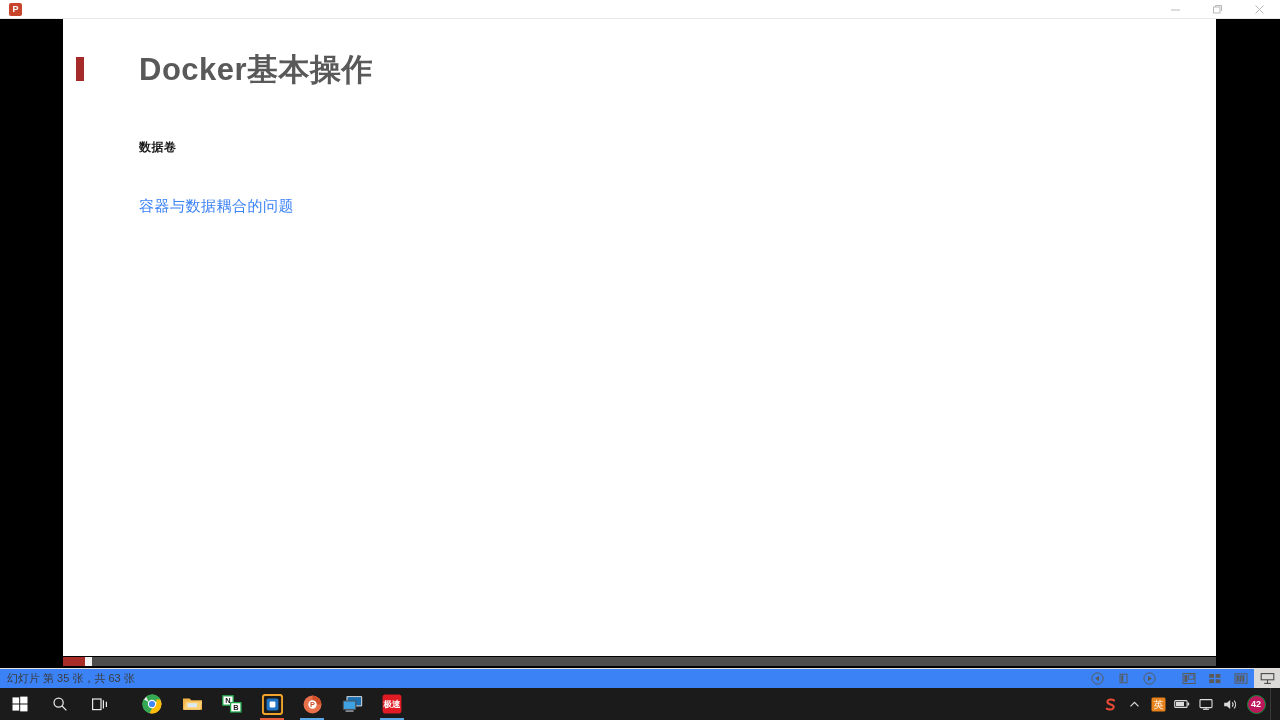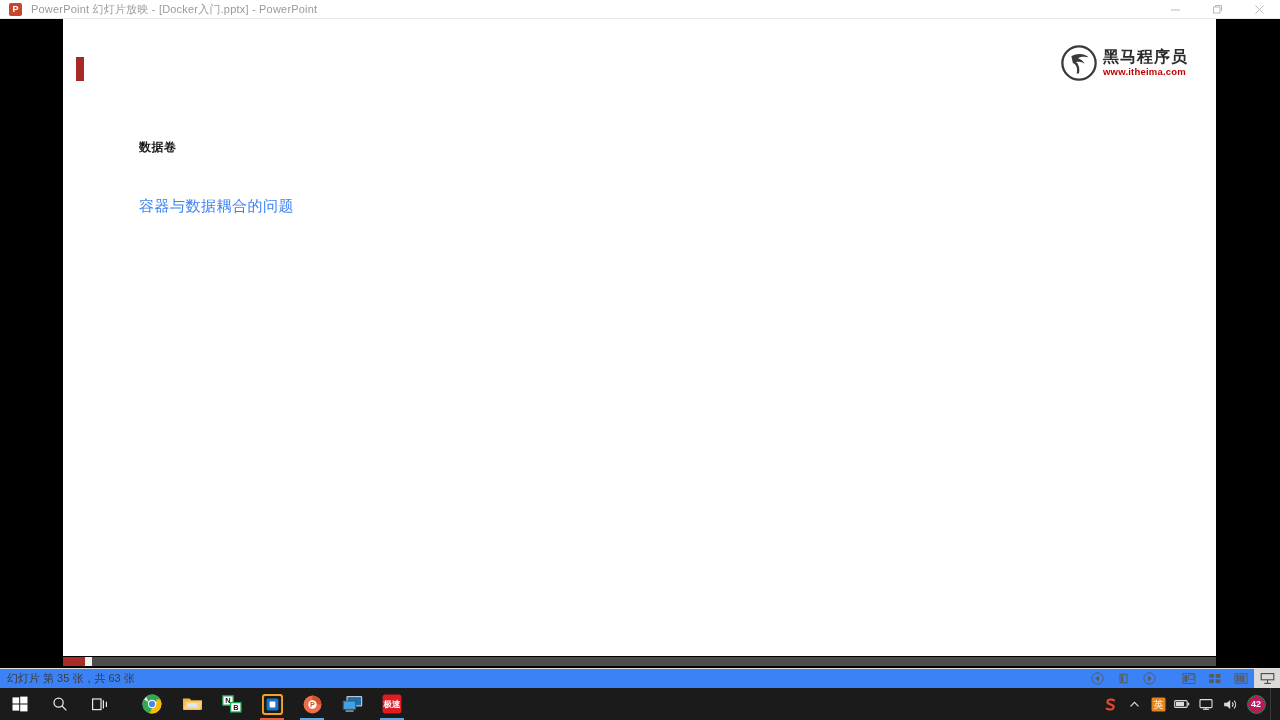--- a/index.html
+++ b/index.html
@@ -135,21 +135,20 @@
   
   .ic{display:block;}
 </style>
 </head>
 <body>
 
 <div id="titlebar">
   <div id="pp-icon">
     <span>P</span>
   </div>
-  <div id="title-text">PowerPoint 幻灯片放映 - [Docker入门.pptx] - PowerPoint</div>
   <div id="win-controls">
     <div class="win-btn">
       <svg width="11" height="11" viewBox="0 0 11 11">
           <line x1="1" y1="6" x2="10" y2="6" stroke="#b9b9b9" stroke-width="1"></line>
         </svg>
     </div>
     <div class="win-btn">
       <svg width="11" height="11" viewBox="0 0 11 11">
         <rect x="1.5" y="3" width="6.5" height="6" fill="none" stroke="#b9b9b9" stroke-width="1"></rect>
         <polyline points="3.5,3 3.5,1.5 9.5,1.5 9.5,7" fill="none" stroke="#b9b9b9" stroke-width="1"></polyline>
@@ -162,34 +161,22 @@
       </svg>
     </div>
   </div>
 </div>
 
 <div id="stage">
   <div id="slide">
     <div id="slide-inner">
 
       <div id="title-accent"></div>
-
-      <div id="logo">
-        <svg id="logo-mark" viewBox="0 0 40 40">
-          <circle cx="20" cy="20" r="17.5" fill="none" stroke="#3a3a3a" stroke-width="2.4"></circle>
-          <path d="M12 13 C18 9, 27 10, 30 14 C27 13, 22 13, 19 15 C22 16, 25 18, 26 21
-                   C24 19, 20 18, 17 19 C19 21, 20 24, 19.5 27 C18.5 24, 16 21, 13.5 20
-                   C13 17.5, 12.5 15, 12 13 Z" fill="#3a3a3a"></path>
-          <path d="M16 21 C18 24, 18.5 28, 17.5 31 L20 31 C21 27, 20 23, 18 20 Z" fill="#3a3a3a"></path>
-        </svg>
-        <div id="logo-text">
-          <span id="logo-cn">黑马程序员</span>
-          <span id="logo-url">www.itheima.com</span>
-        </div>
-      </div>
+      <div id="slide-title">Docker基本操作</div>
+
 
       <div id="body-heading">数据卷</div>
       <div id="body-line">容器与数据耦合的问题</div>
 
     </div>
   </div>
 </div>
 
 <div id="progress-row">
   <div id="progress-track">

